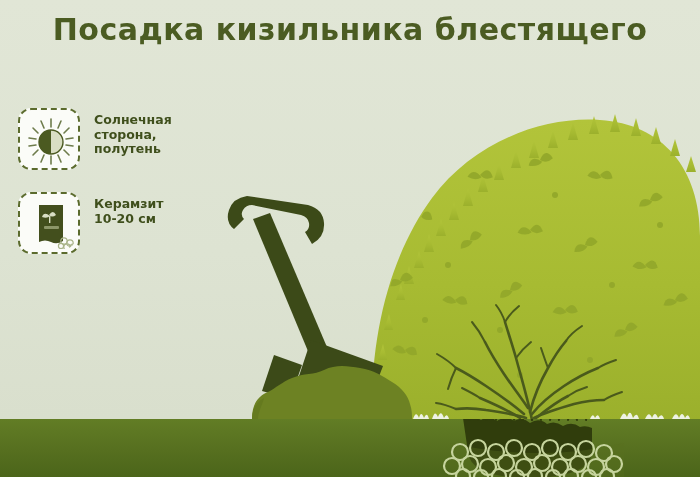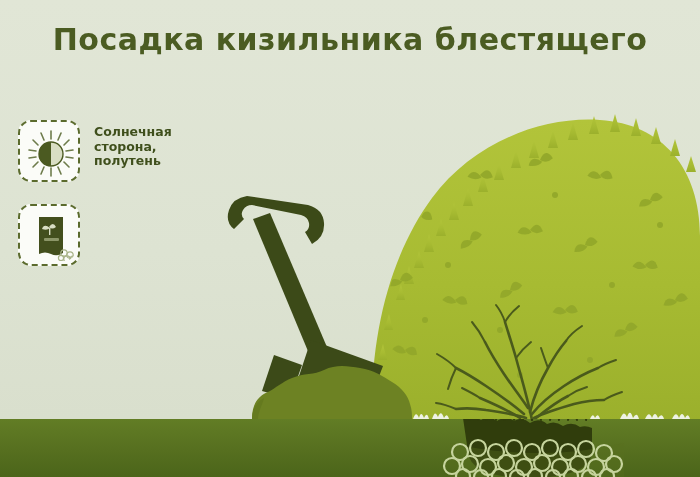--- a/index.html
+++ b/index.html
@@ -14,31 +14,31 @@
   }
 
   
   .sky{
     position:absolute;left:0;top:0;width:700px;height:419px;
     background:linear-gradient(180deg,#e1e6d6 0%,#dde3d2 60%,#d9dfcd 100%);
   }
 
   
   .title{
-    position:absolute;left:0;top:22px;width:700px;
+    position:absolute;left:0;top:12px;width:700px;
     text-align:center;
     font-family:"DejaVu Sans", sans-serif;
     font-size:30px;font-weight:700;
     letter-spacing:0.5px;
     color:#4b5c22;
     white-space:nowrap;
   }
 
   
-  .legend{position:absolute;left:18px;top:120px;width:230px;}
+  .legend{position:absolute;left:18px;top:108px;width:230px;}
   .legend-row{
     position:relative;display:flex;align-items:flex-start;
     margin-bottom:22px;
   }
   .icon-box{
     position:relative;width:62px;height:62px;flex:0 0 62px;
     background:#fbfcf8;
     border-radius:13px;
     border:2px dashed #5b6b2d;
     box-sizing:border-box;
@@ -369,16 +369,18 @@
             <g fill="none" stroke="#a9b489" stroke-width="1.2">
               <circle cx="41" cy="44" r="3.2"></circle>
                 <circle cx="47" cy="46" r="3.2"></circle>
               <circle cx="44" cy="50" r="3.2"></circle>
                 <circle cx="50" cy="50" r="3"></circle>
               <circle cx="38" cy="49" r="2.6"></circle>
             </g>
           </svg>
         </div>
       </div>
+      <div class="legend-text">Керамзит
+10-20 см</div>
     </div>
 
   </div>
 </div>
 
 </body></html>

